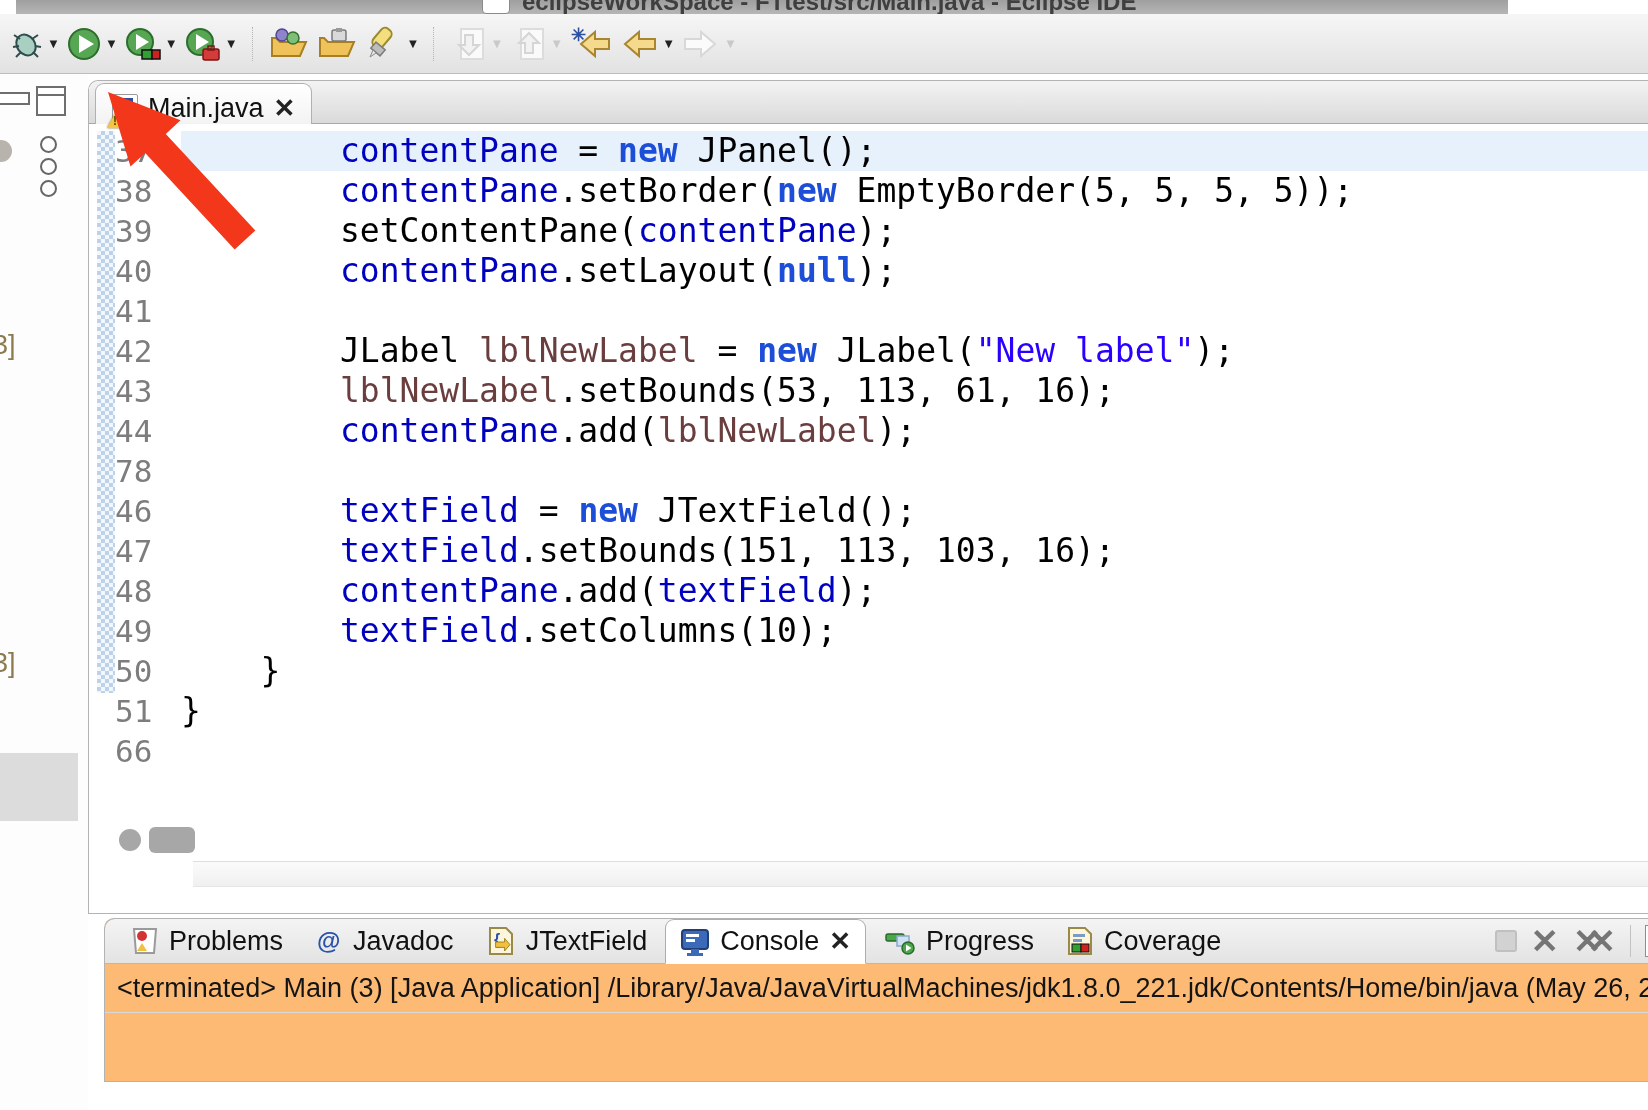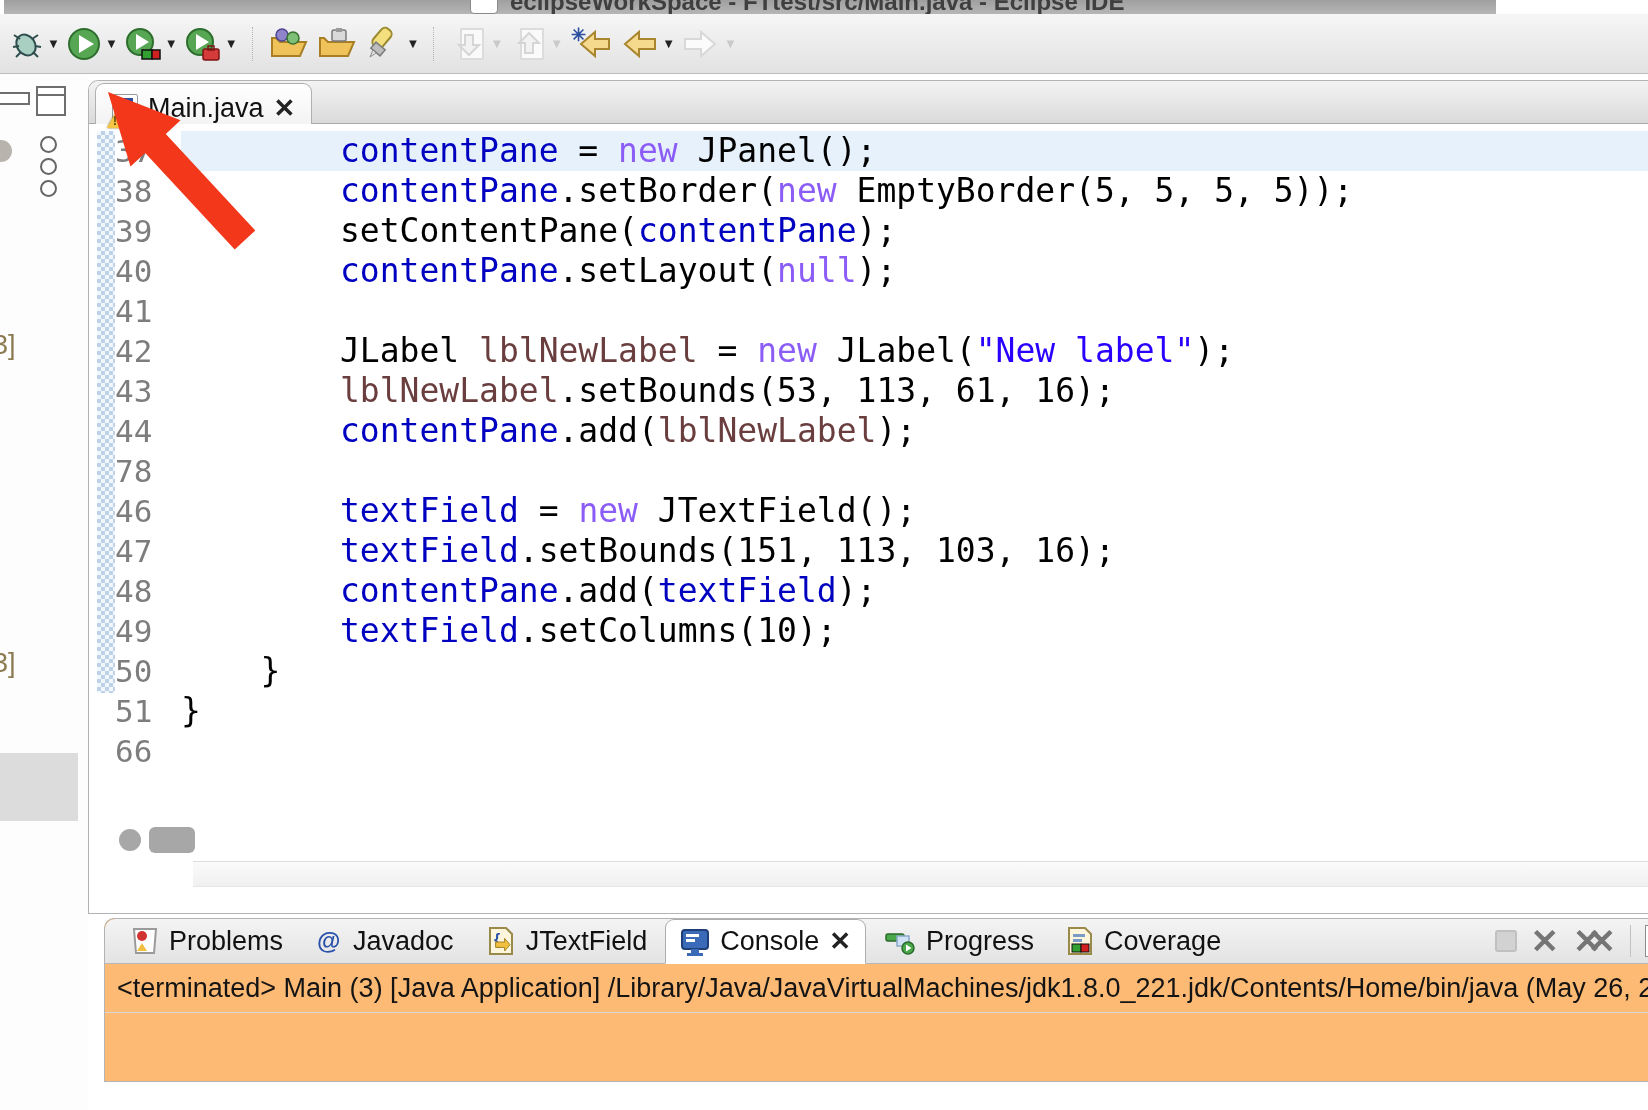--- a/index.html
+++ b/index.html
@@ -1,20 +1,20 @@
 <!DOCTYPE html>
 <html><head>
 <meta charset="utf-8">
 <style>
   html,body{margin:0;padding:0}
   body{width:1648px;height:1110px;overflow:hidden;background:#fff;
        font-family:"Liberation Sans",sans-serif;position:relative}
 
   
-  .titlebar{position:absolute;left:4px;top:0;width:1492px;height:14px;
+  .titlebar{position:absolute;left:16px;top:0;width:1492px;height:14px;
     background:linear-gradient(#9f9f9f,#b6b6b6);overflow:hidden;border-bottom:1px solid #8f8f8f}
   .titlebar-inner{position:absolute;left:466px;top:-12px;display:flex;align-items:center;gap:12px}
   .proxy-icon{width:26px;height:22px;background:#fff;border:1px solid #8a8a8a;border-radius:4px}
   .title-text{font-size:24px;font-weight:bold;color:#3f3f3f;white-space:nowrap}
 
   
   .toolbar{position:absolute;left:0;top:14px;width:1648px;height:60px;
     background:linear-gradient(#f6f6f6,#e2e2e2);border-bottom:1px solid #bdbdbd;
     display:flex;align-items:center;padding-left:10px;box-sizing:border-box;gap:6px}
   .tb-item{display:flex;align-items:center;gap:2px}
@@ -56,21 +56,21 @@
       linear-gradient(45deg, rgba(125,165,210,.45) 25%, transparent 25%, transparent 75%, rgba(125,165,210,.45) 75%),
       linear-gradient(45deg, rgba(125,165,210,.45) 25%, transparent 25%, transparent 75%, rgba(125,165,210,.45) 75%);
     background-size:8px 8px;background-position:0 0,4px 4px}
   #gutter{position:absolute;left:26px;top:8px;width:64px;text-align:left;
     font-family:"DejaVu Sans Mono",monospace;font-size:31px;color:#7d7d7d}
   #gutter div{height:40px;line-height:40px;padding-right:10px}
   #code-lines{position:absolute;left:92px;top:8px;right:0;
     font-family:"DejaVu Sans Mono",monospace;font-size:33px;color:#000}
   .code-line{height:40px;line-height:40px;white-space:pre;tab-size:4}
   .code-line.current{background:#e6f1fb}
-  .seg-kw{color:#8b5cf6;font-weight:normal}
+  .seg-kw{color:#1d4ed8;font-weight:bold}
   .seg-fld{color:#0000c0}
   .seg-loc{color:#6a3e3e}
   .seg-str{color:#2a00ff}
   .seg-pln{color:#000}
 
   .ed-dec-circle{position:absolute;left:30px;top:706px;width:22px;height:22px;border-radius:50%;background:#a7a7a7}
   .ed-dec-rect{position:absolute;left:60px;top:704px;width:46px;height:26px;border-radius:6px;background:#a7a7a7}
   .ed-hscroll{position:absolute;left:104px;right:0;top:738px;height:24px;background:linear-gradient(#fbfbfb,#f0f0f0);
     border-top:1px solid #dedede;border-bottom:1px solid #e6e6e6}
 

